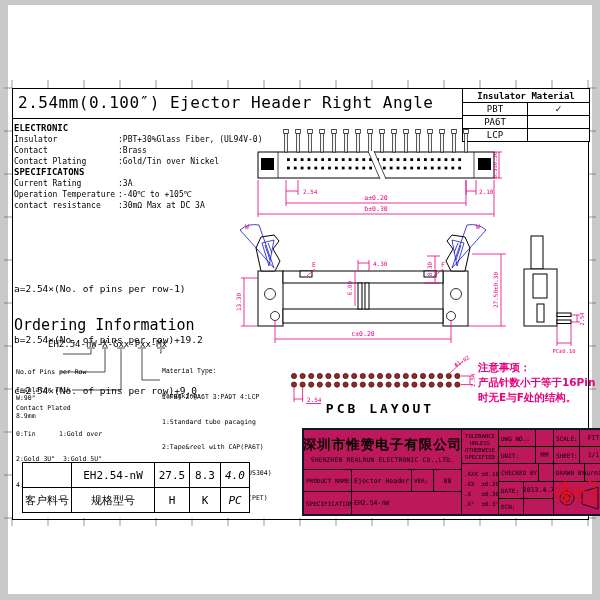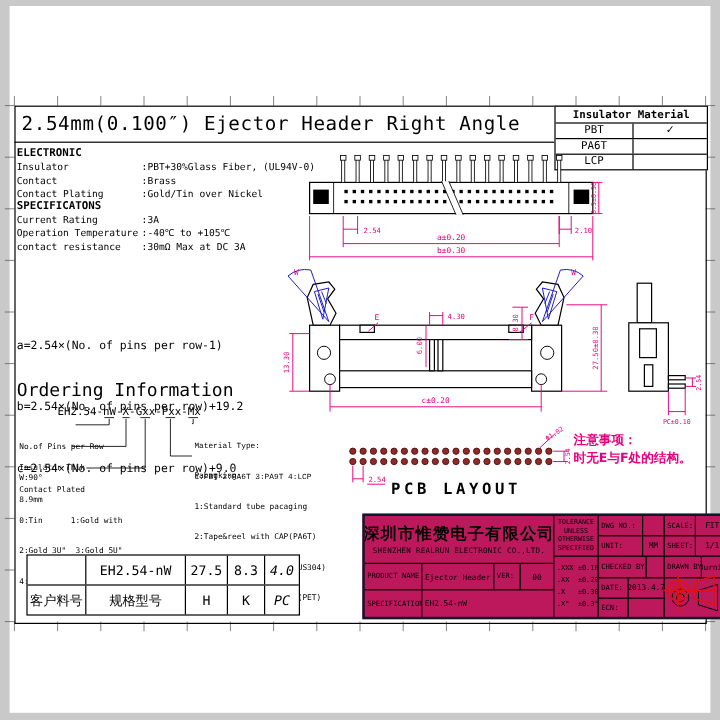--- a/index.html
+++ b/index.html
@@ -385,20 +385,21 @@
       <text class="dt f5" x="356" y="103" text-anchor="middle" transform="rotate(-90 356 103)">2.54</text>
       <line class="dl" x1="329" y1="110" x2="329" y2="130"></line>
       <line class="dl" x1="343" y1="108" x2="343" y2="130"></line>
       <line class="dl" x1="329" y1="127" x2="343" y2="127"></line>
       <text class="dt f5" x="336" y="137" text-anchor="middle">PC±0.10</text>
     </g>
   </svg>
 
   <div class="note">
     <div>注意事项：</div>
+    <div>产品针数小于等于16Pin</div>
     <div>时无E与F处的结构。</div>
   </div>
 
   <svg class="abs" style="left:280px;top:356px;" width="200" height="66" viewBox="0 0 200 66">
     <g id="pcb-dots">
         <circle cx="14" cy="20" r="2.6" fill="#8d2a2a" stroke="#5a1111" stroke-width="0.8"></circle>
         <circle cx="22.6" cy="20" r="2.6" fill="#8d2a2a" stroke="#5a1111" stroke-width="0.8"></circle>
         <circle cx="31.2" cy="20" r="2.6" fill="#8d2a2a" stroke="#5a1111" stroke-width="0.8"></circle>
         <circle cx="39.8" cy="20" r="2.6" fill="#8d2a2a" stroke="#5a1111" stroke-width="0.8"></circle>
         <circle cx="48.4" cy="20" r="2.6" fill="#8d2a2a" stroke="#5a1111" stroke-width="0.8"></circle>
@@ -471,21 +472,21 @@
   <div class="ord-grp" style="left:16px;top:351px;">
     <div class="t">No.of Pins per Row</div>
     <div>W:90°</div>
   </div>
   <div class="ord-grp" style="left:16px;top:369px;">
     <div class="t">Insulator Thik</div>
     <div>8.9mm</div>
   </div>
   <div class="ord-grp" style="left:16px;top:387px;">
     <div class="t">Contact Plated</div>
-    <div>0:Tin      1:Gold with</div>
+    <div>0:Tin      1:Gold over</div>
     <div>2:Gold 3U"  3:Gold 5U"</div>
     <div>4:Gold 10U" 5:Gold 15U"</div>
   </div>
   <div class="ord-grp" style="left:162px;top:351px;font-family:Liberation Mono, monospace;">
     <div class="t">Material Type:</div>
     <div>1:PBT 2:PA6T 3:PA9T 4:LCP</div>
   </div>
   <div class="ord-grp" style="left:162px;top:375px;">
     <div class="t">Pacagking:</div>
     <div>1:Standard tube pacaging</div>

